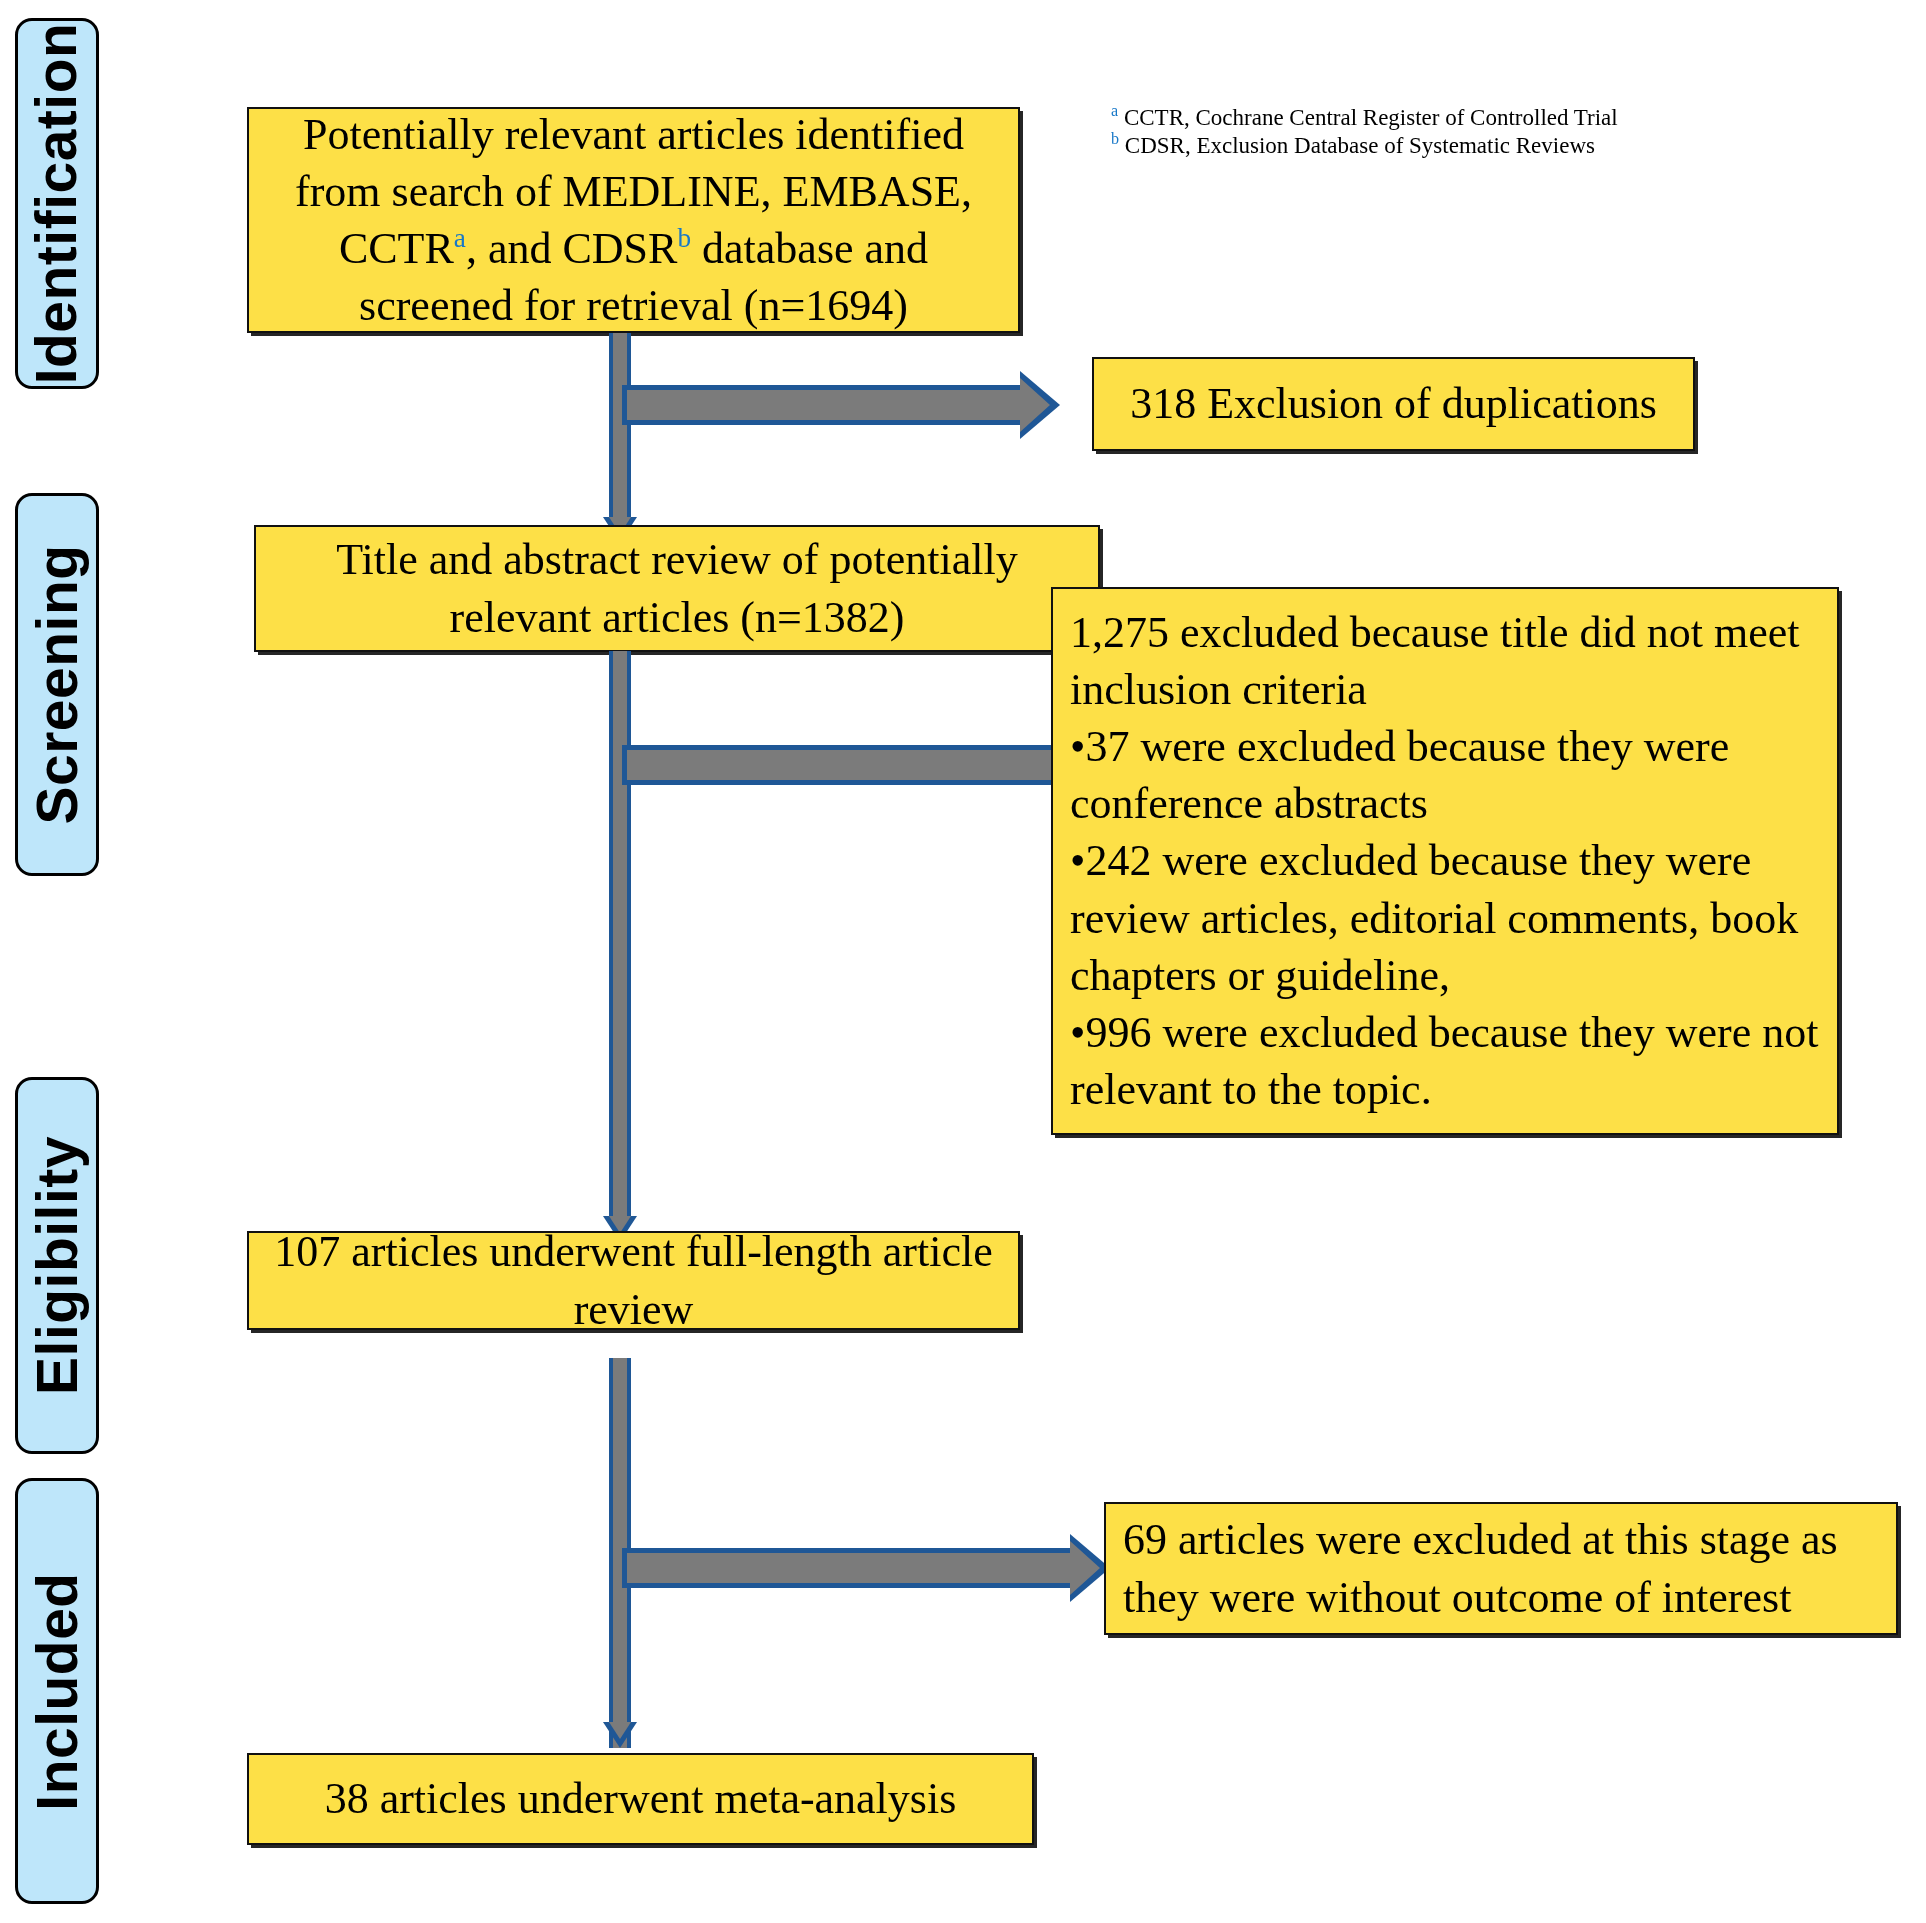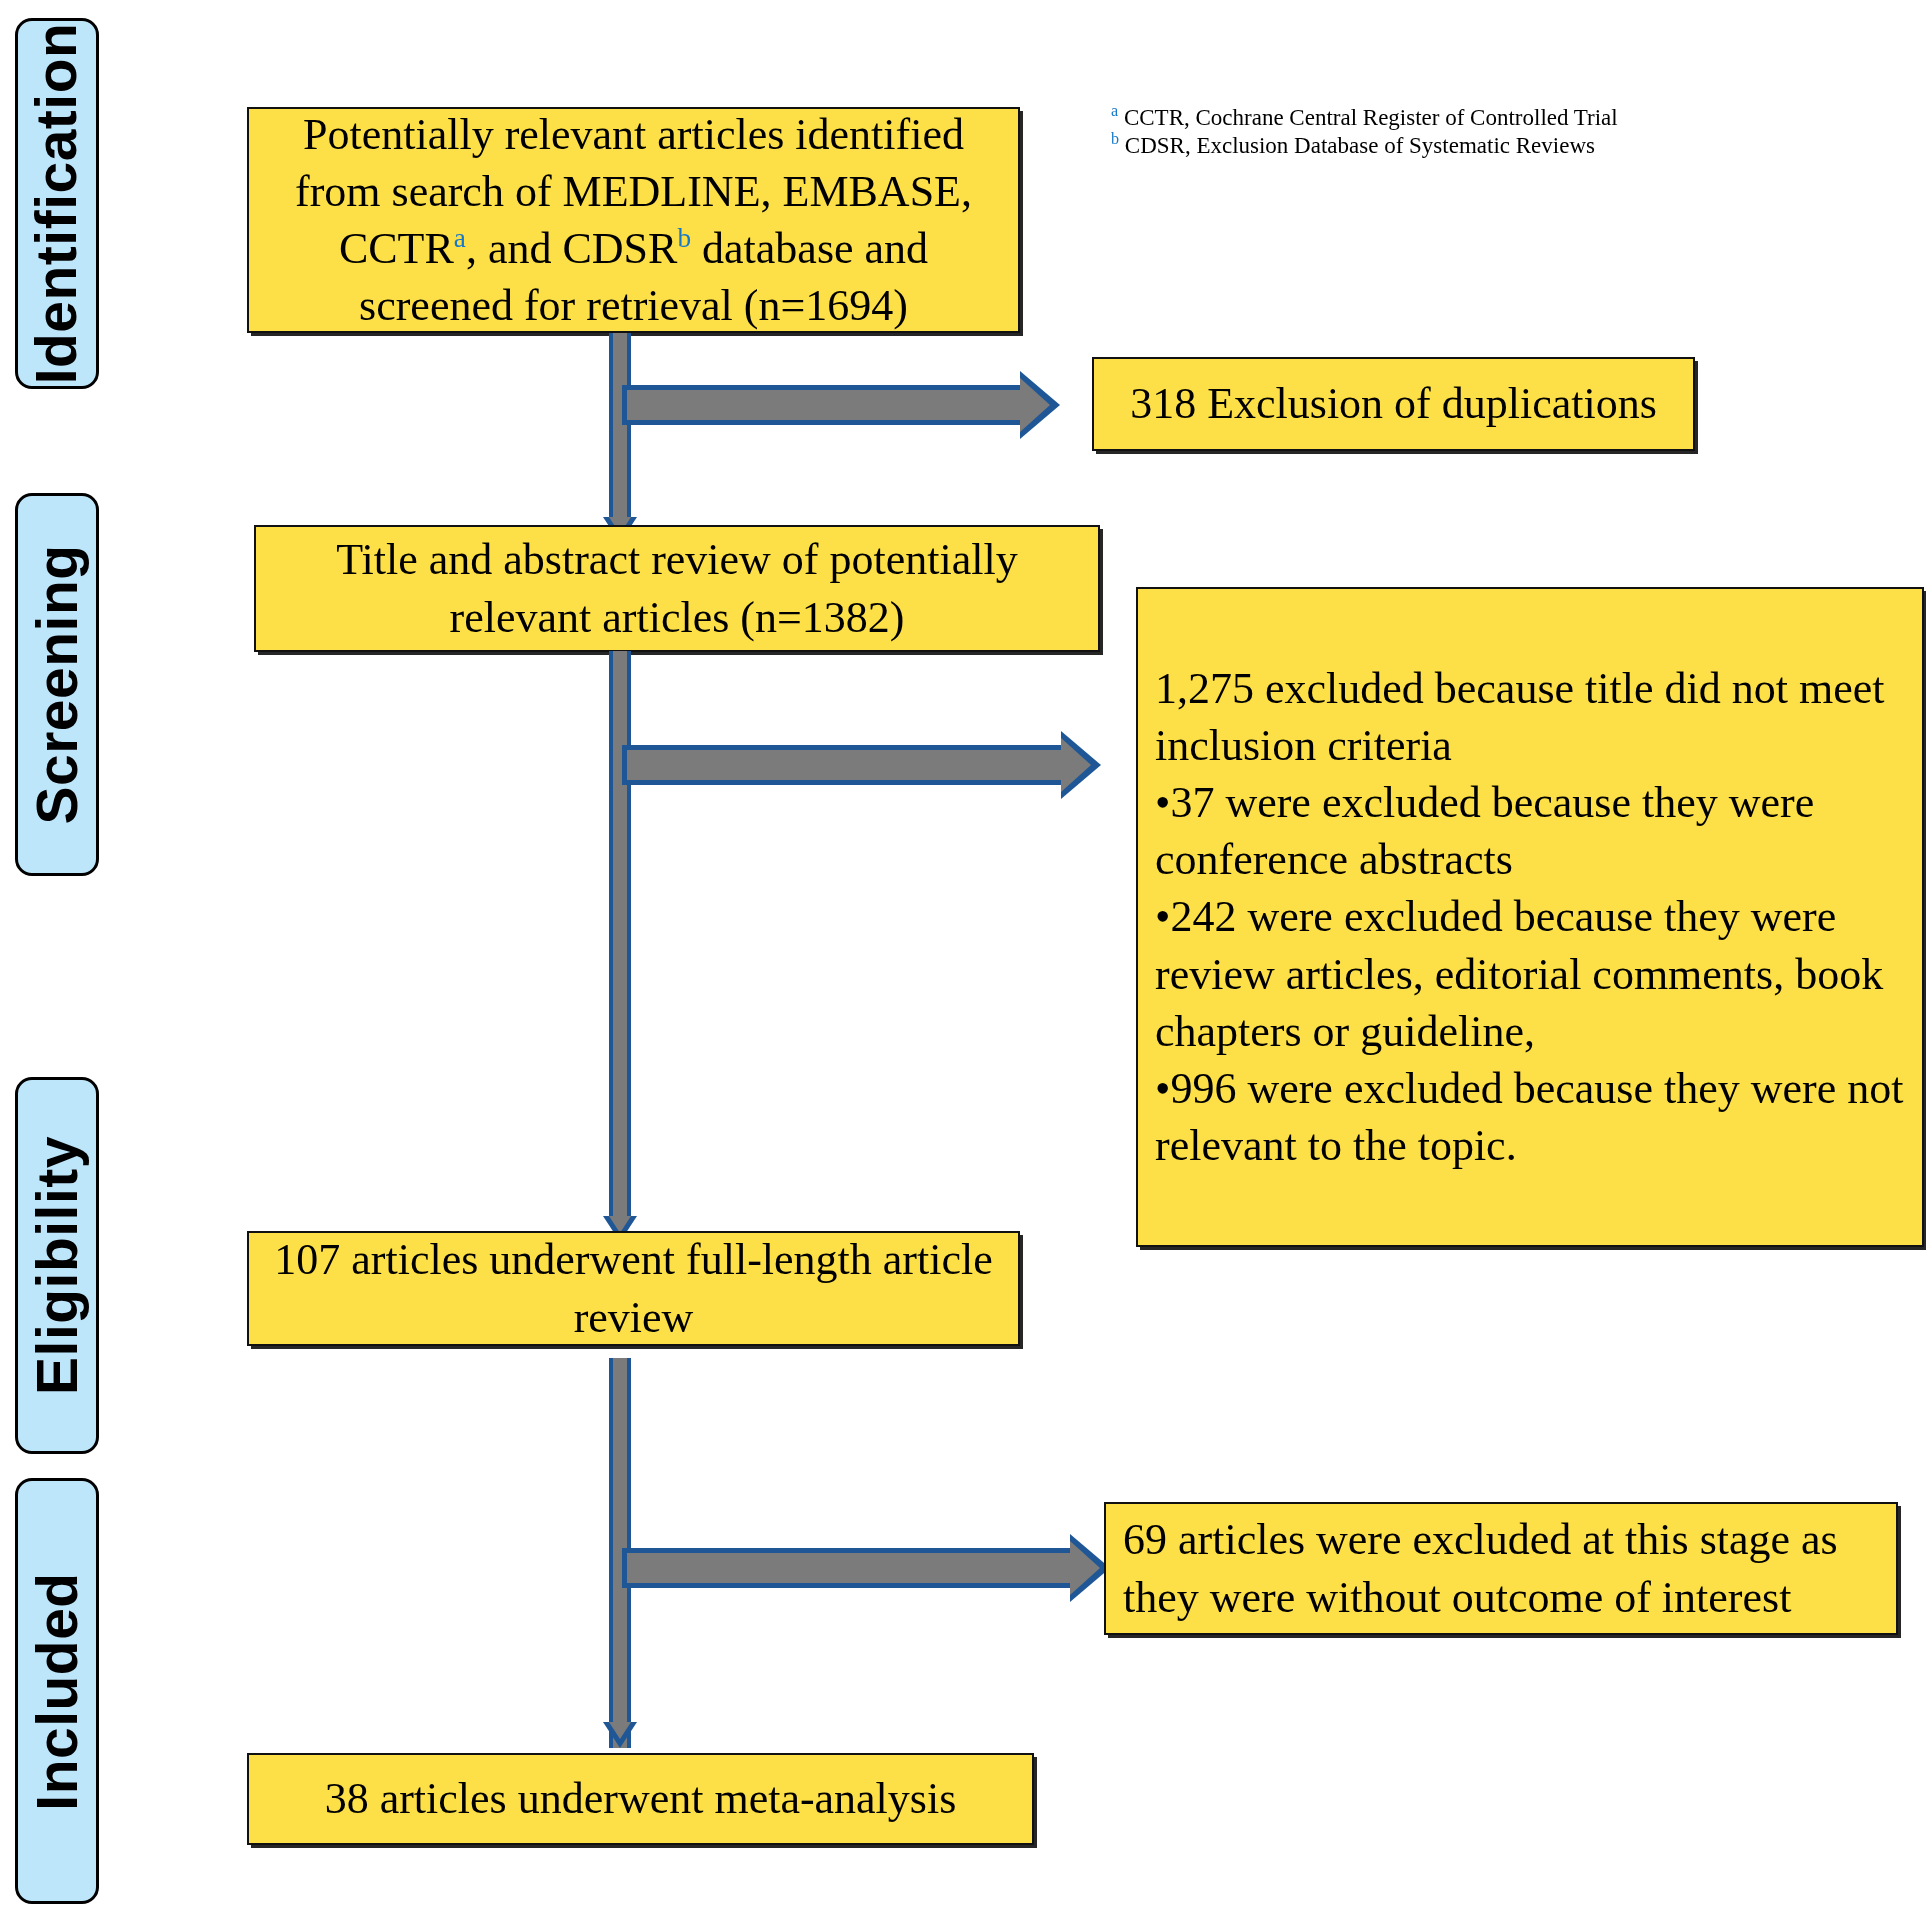--- a/index.html
+++ b/index.html
@@ -176,30 +176,30 @@
   <div class="vshaft" style="left:609px;top:651px;width:22px;height:568px;"></div>
   <div class="vhead" style="left:603px;top:1216px;"></div>
   <div class="vhead-inner" style="left:609px;top:1216px;"></div>
 
   <div class="harrow" style="left:622px;top:745px;width:479px;">
     <div class="band" style="width:439px;"></div>
     <div class="head" style="left:439px;"></div>
     <div class="head-inner" style="left:439px;"></div>
   </div>
 
-  <div class="flow-box left-align" style="left:1136px;top:587px;width:788px;height:660px;">
+  <div class="flow-box left-align" style="left:1051px;top:587px;width:788px;height:548px;">
     <div class="btxt" style="width:100%;">
       <div> 1,275 excluded because title did not meet inclusion criteria</div>
       <div><span>•</span><span>37 were excluded because they were conference abstracts</span></div>
       <div><span>•</span><span>242 were excluded because they were review articles, editorial comments, book chapters or guideline,</span></div>
       <div><span>•</span><span>996 were excluded because they were not relevant to the topic.</span></div>
     </div>
   </div>
 
-  <div class="flow-box" style="left:247px;top:1231px;width:773px;height:115px;">
+  <div class="flow-box" style="left:247px;top:1231px;width:773px;height:99px;">
     <div class="btxt">
       <span>107 articles underwent full-length article</span><br>
       <span>review</span>
     </div>
   </div>
 
   <div class="vshaft" style="left:609px;top:1358px;width:22px;height:390px;"></div>
   <div class="vhead" style="left:603px;top:1722px;"></div>
   <div class="vhead-inner" style="left:609px;top:1722px;"></div>
 

